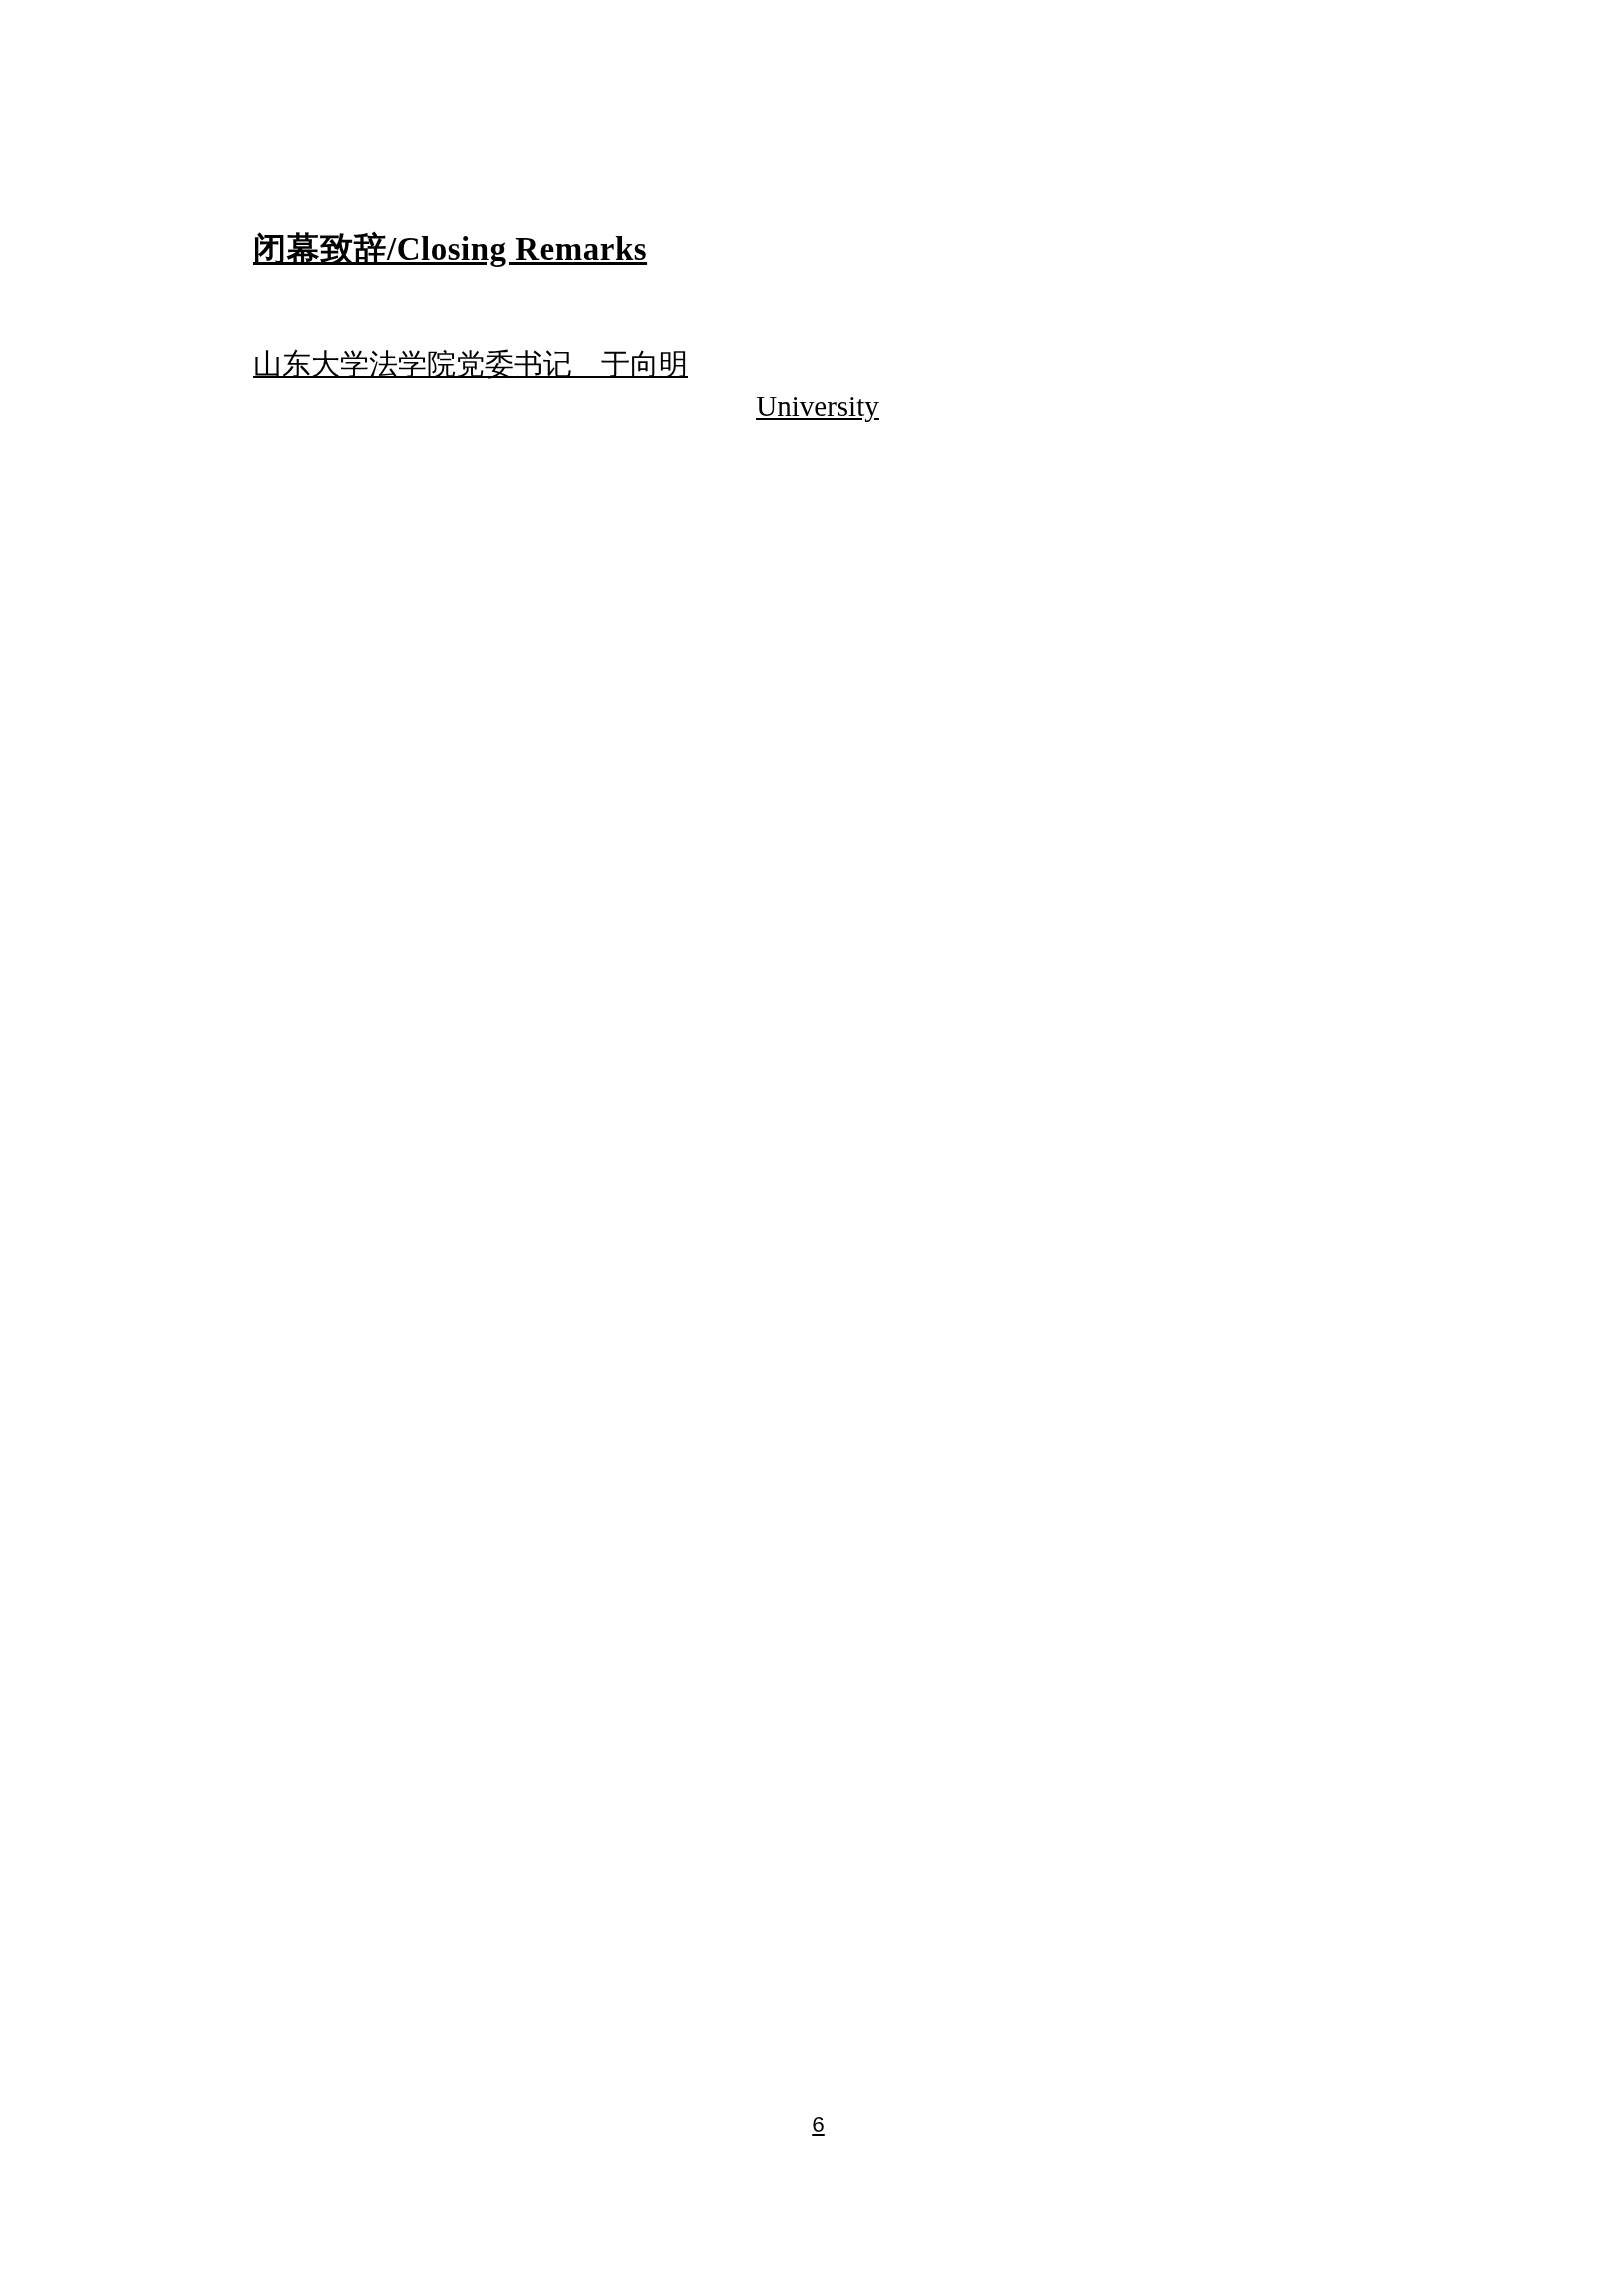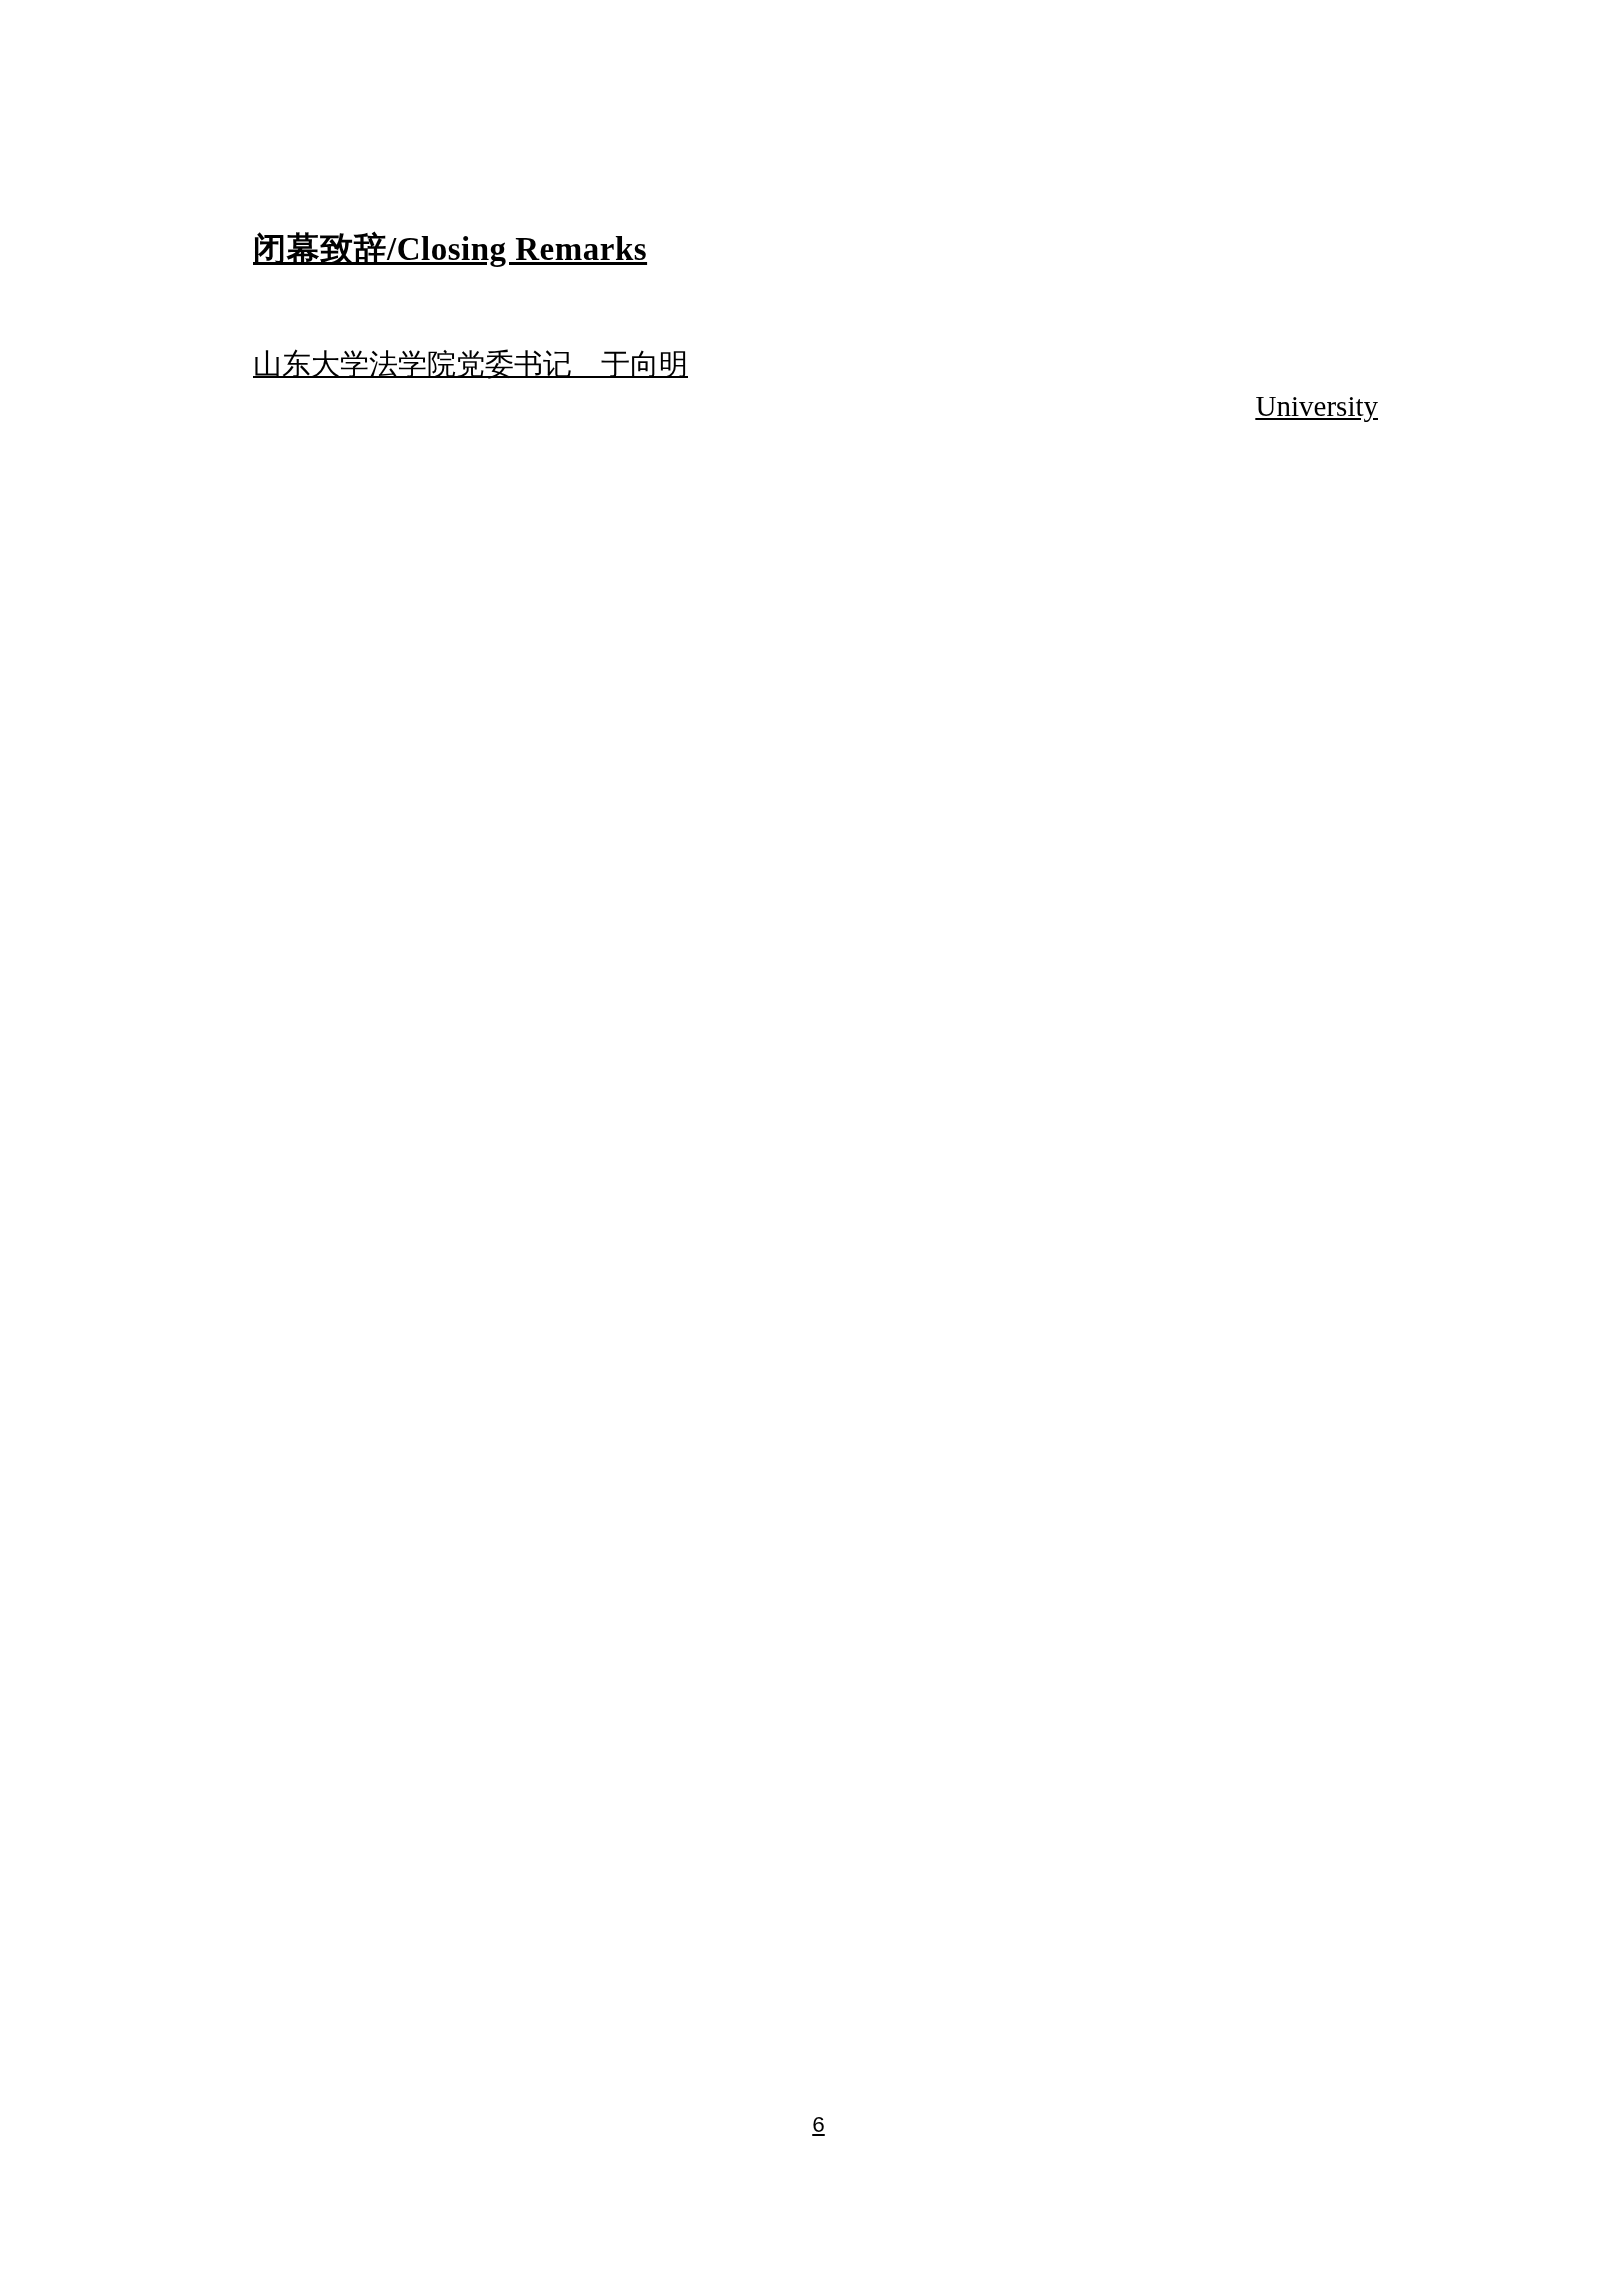--- a/index.html
+++ b/index.html
@@ -43,21 +43,21 @@
     width: 1137px;
     font-size: 29px;
     line-height: 67px;
   }
   .speaker-en .line-justified {
     text-align: justify;
     text-align-last: justify;
     white-space: normal;
   }
   .speaker-en .line-plain {
-    text-align: right;
+    text-align: center;
   }
   .page-number {
     position: absolute;
     left: 0;
     top: 2099px;
     width: 1621px;
     text-align: center;
     font-family: "Liberation Sans", "DejaVu Sans", sans-serif;
     font-size: 22.5px;
     line-height: 27.4px;

